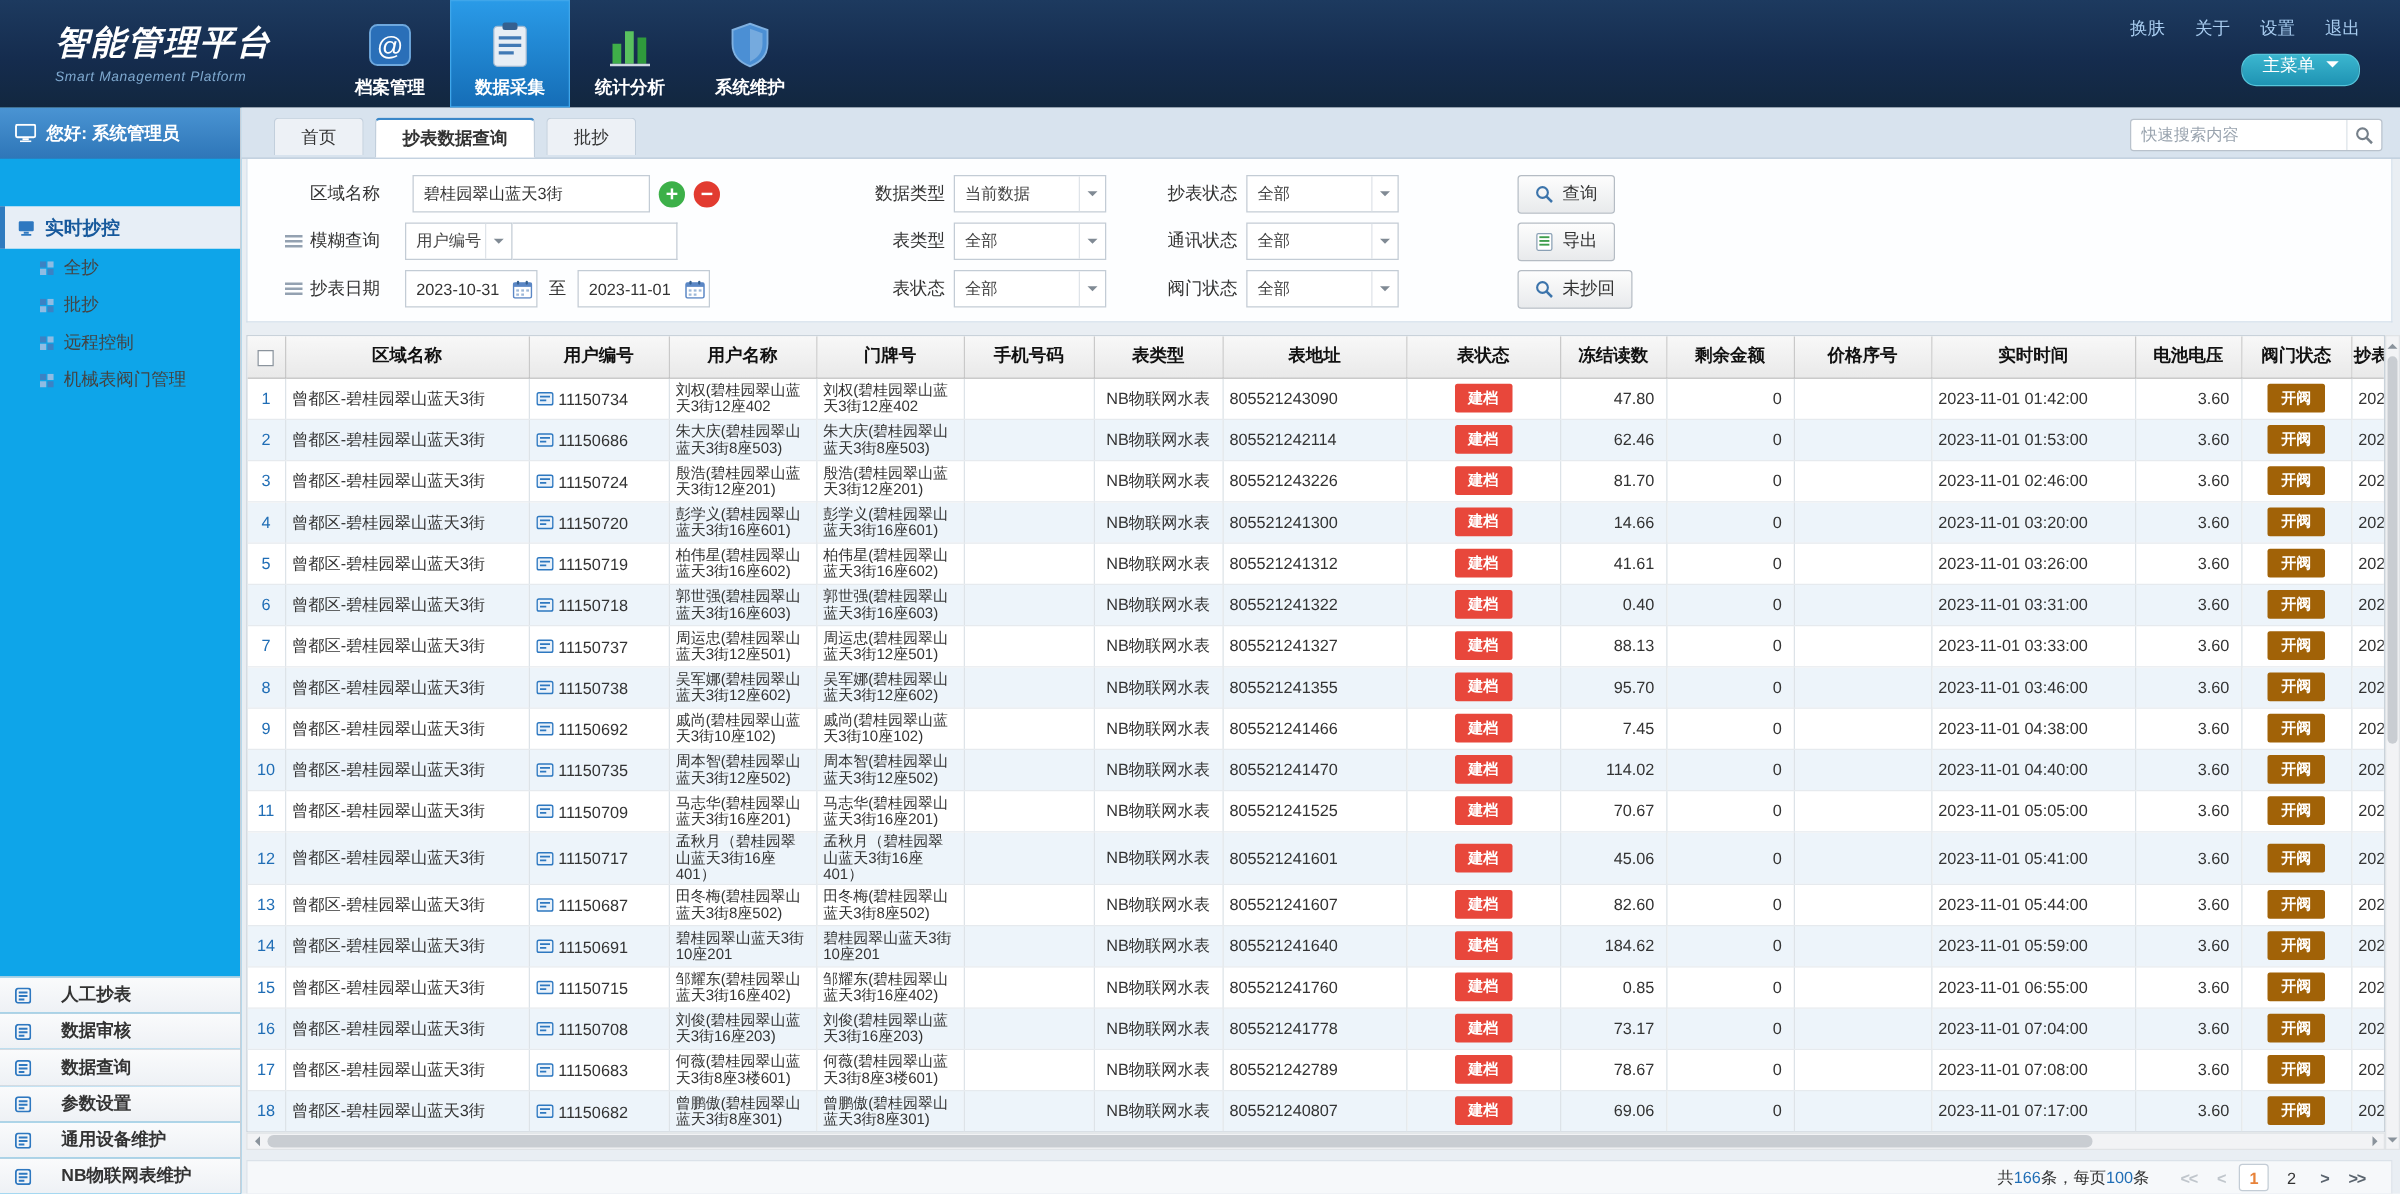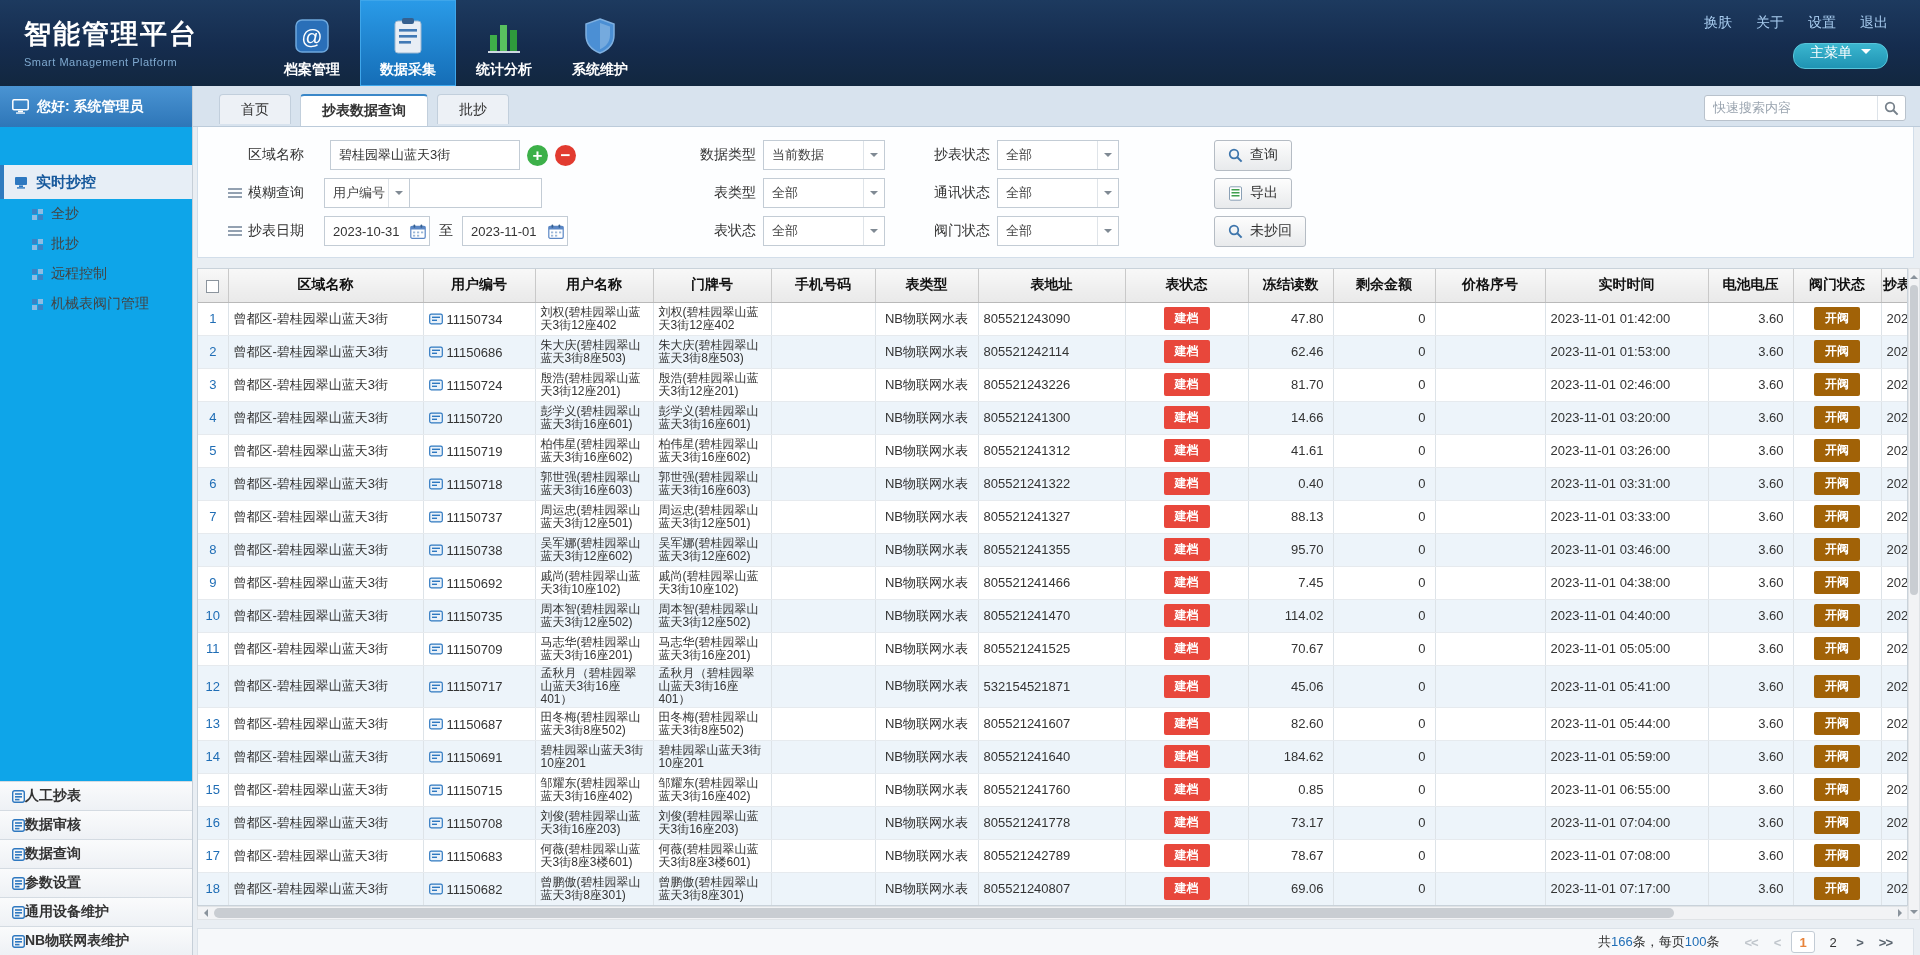--- a/index.html
+++ b/index.html
@@ -1,21 +1,21 @@
 <!DOCTYPE html>
 <html><head>
 <meta charset="utf-8">
 <style>
   *{margin:0;padding:0;box-sizing:border-box;}
   html,body{width:1920px;height:955px;overflow:hidden;}
   body{font-family:"Liberation Sans","DejaVu Sans",sans-serif;font-size:13px;color:#333;background:#e9eef3;}
 
   
   .topbar{height:86px;background:linear-gradient(180deg,#1d3a5f,#152c4e 55%,#12273f);display:flex;position:relative;}
-  .logo{width:240px;padding:16px 0 0 24px;}
+  .logo{width:240px;padding:16px 0 0 44px;font-style:italic;}
   .logo-title{color:#fff;font-size:27px;font-weight:bold;letter-spacing:2px;}
   .logo-sub{color:#7fa9cf;font-size:11px;margin-top:4px;letter-spacing:.5px;}
   .topnav{display:flex;margin-left:24px;}
   .nav-item{width:96px;display:flex;flex-direction:column;align-items:center;justify-content:flex-end;padding-bottom:7px;cursor:pointer;}
   .nav-item .icn{height:46px;display:flex;align-items:center;}
   .nav-label{color:#fff;font-size:14px;margin-top:2px;font-weight:bold;}
   .nav-item.active{background:linear-gradient(180deg,#2a9be8,#156db6);box-shadow:inset 0 0 0 1px #3fa6ea;}
   .top-right{position:absolute;right:14px;top:0;padding:14px 18px 0 0;display:flex;flex-direction:column;align-items:flex-end;}
   .top-links{display:flex;gap:24px;}
   .top-link{color:#a9cdf0;font-size:14px;cursor:pointer;}
@@ -24,21 +24,21 @@
 
   
   .layout{display:flex;height:869px;}
   .sidebar{width:193px;background:#0ea5e9;border-right:1px solid #c6cfd8;display:flex;flex-direction:column;overflow:hidden;}
   .greeting{height:41px;background:linear-gradient(180deg,#4a94d3,#2e76b8);color:#fff;display:flex;align-items:center;gap:8px;padding-left:12px;font-size:14px;font-weight:bold;flex:none;}
   #side-menu{padding-top:10px;margin-top:28px;}
   .side-item{height:34px;display:flex;align-items:center;gap:8px;padding-left:14px;font-size:15px;font-weight:bold;color:#333;cursor:pointer;}
   .side-item.active{background:#e7eef6;border-left:4px solid #2f7bbf;padding-left:10px;color:#17599c;}
   .side-sub{height:30px;display:flex;align-items:center;gap:8px;padding-left:32px;font-size:14px;color:#444;cursor:pointer;}
   .side-spacer{flex:1;}
-  .side-bottom-item{height:29px;flex:none;display:flex;align-items:center;gap:0;padding-left:12px;font-size:14px;font-weight:bold;color:#333;border-top:1px solid #d4dbe2;background:linear-gradient(180deg,#fafbfc,#eef1f5);cursor:pointer;}
+  .side-bottom-item{height:29px;flex:none;display:flex;align-items:center;gap:24px;padding-left:12px;font-size:14px;font-weight:bold;color:#333;border-top:1px solid #d4dbe2;background:linear-gradient(180deg,#fafbfc,#eef1f5);cursor:pointer;}
 
   .main{flex:1;display:flex;flex-direction:column;overflow:hidden;}
 
   
   .tabbar{height:41px;background:#d8e3ee;border-bottom:1px solid #bccbda;display:flex;align-items:flex-end;position:relative;flex:none;}
   #tabs{display:flex;margin-left:26px;gap:9px;}
   .tab{height:30px;padding:0 21px;display:flex;align-items:center;background:#edf1f6;border:1px solid #c2cfdc;border-bottom:none;border-radius:4px 4px 0 0;font-size:14px;color:#333;cursor:pointer;}
   .tab.active{background:#fff;border-top:2px solid #3a87c8;height:32px;font-weight:bold;}
   .quick-search{position:absolute;right:14px;top:9px;width:202px;height:26px;background:#fff;border:1px solid #b9c2cc;border-radius:3px;display:flex;align-items:center;}
   .quick-search input{flex:1;border:none;outline:none;padding:0 8px;font-size:13px;color:#333;background:transparent;font-family:Liberation Serif, serif;min-width:0;}
@@ -802,21 +802,21 @@
                       <svg width="14" height="12" viewBox="0 0 14 12">
                         <rect x="0.7" y="1.2" width="12.6" height="9.6" rx="1.5" fill="#eaf2fa" stroke="#2e78c0" stroke-width="1.2"></rect>
                         <rect x="3" y="3.6" width="8" height="1.4" fill="#2e78c0"></rect>
                         <rect x="3" y="6.6" width="5" height="1.4" fill="#2e78c0"></rect>
                       </svg>
                     </span><span class="uid-txt">11150717</span></td>
                   <td class="al small">孟秋月（碧桂园翠山蓝天3街16座401）</td>
                   <td class="al small">孟秋月（碧桂园翠山蓝天3街16座401）</td>
                   <td class="ac"></td>
                   <td class="ac">NB物联网水表</td>
-                  <td class="al">532154521871</td>
+                  <td class="al">805521241601</td>
                   <td class="ac"><span class="badge badge-red">建档</span></td>
                   <td class="ar">45.06</td>
                   <td class="ar">0</td>
                   <td class="ac"></td>
                   <td class="al">2023-11-01 05:41:00</td>
                   <td class="ar">3.60</td>
                   <td class="ac"><span class="badge badge-green">开阀</span></td>
                   <td class="al">2023-</td>
                 </tr>
                 <tr>

